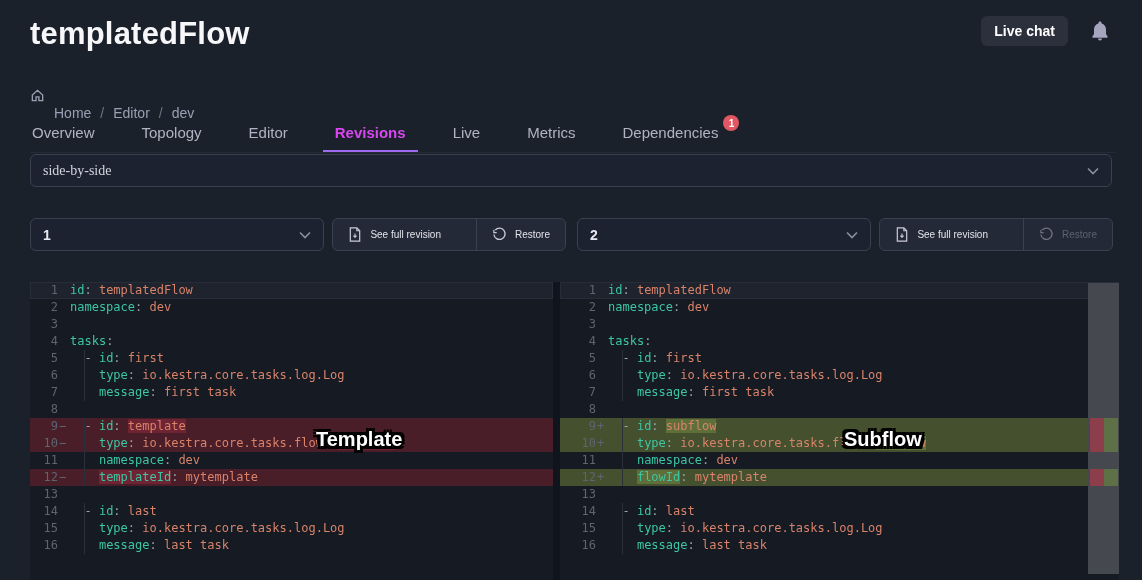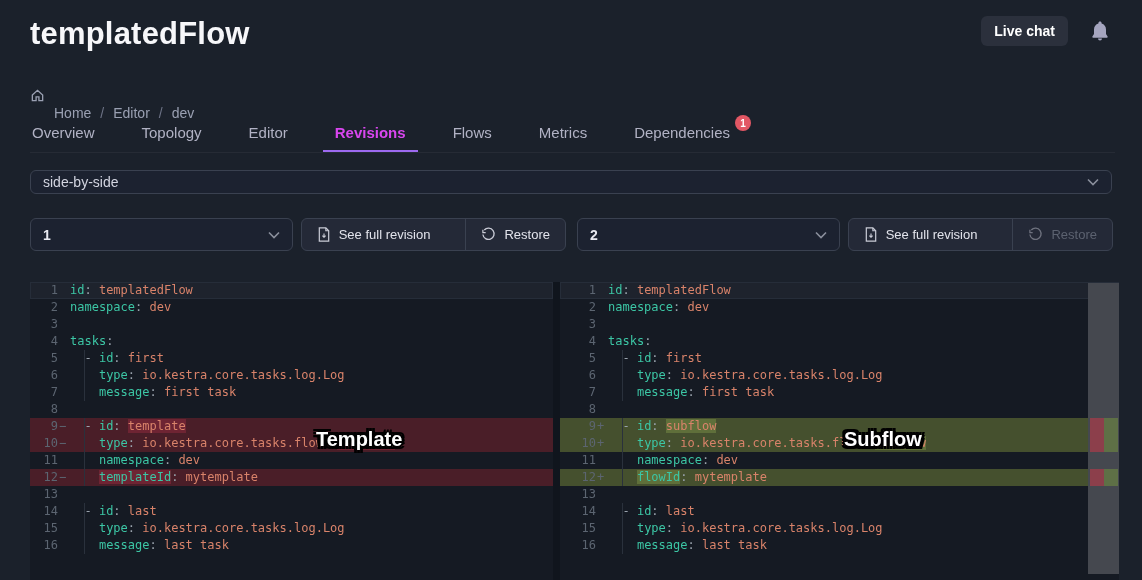--- a/index.html
+++ b/index.html
@@ -26,28 +26,28 @@
              cursor:pointer; white-space:nowrap; border-bottom:3px solid transparent; }
   .tabs li.active { color:#d946ef; font-weight:700; border-bottom-color:#9d6af0; }
   .tab-badge { position:absolute; top:-1px; right:-9px; min-width:16px; height:16px;
                background:#e25764; border-radius:50%; color:#fff; font-size:10px;
                font-weight:700; display:flex; align-items:center; justify-content:center; }
 
   
   .select { display:flex; align-items:center; justify-content:space-between;
             border:1px solid #3a4150; border-radius:6px; background:#1c2230;
             color:#d3d5e0; font-size:14px; padding:0 12px; cursor:pointer; }
-  .mode-select { position:absolute; left:30px; right:30px; top:170px; height:24px; }
+  .mode-select { position:absolute; left:30px; right:30px; top:154px; height:33px;font-family:Liberation Serif, serif; }
   .rev-row { position:absolute; left:30px; right:29px; top:218px; height:33px;
              display:flex; gap:11px; }
   .rev-half { flex:1; display:flex; gap:8px; }
   .rev-select { flex:1; font-weight:700; color:#e8e9f0; }
   .btn-group { display:flex; border:1px solid #3a4150; border-radius:6px;
                background:#242937; overflow:hidden; }
-  .btn { display:flex; align-items:center; gap:8px; padding:0 15px; font-size:13px;
+  .btn { display:flex; align-items:center; gap:8px; padding:0 15px; font-size:10px;
          color:#e2e3eb; cursor:pointer; white-space:nowrap; }
   .btn + .btn { border-left:1px solid #3a4150;margin-left:20px; }
   .btn.disabled { color:#5c6270; cursor:default; }
   .btn.disabled svg { opacity:.45; }
   .chev { width:12px; height:8px; flex:none; }
 
   
   .diff { position:absolute; left:30px; top:282px; width:1089px; height:298px;
           display:flex; background:#151a23; font-family:"DejaVu Sans Mono", monospace; }
   .pane { font-size:12px; line-height:17px; }
@@ -113,21 +113,21 @@
     <path d="M8 18.5h4a2 2 0 0 1-4 0z"></path>
   </svg>
 </span>
 
 <nav class="tabs">
   <ul id="tabs">
       <li>Overview</li>
       <li>Topology</li>
       <li>Editor</li>
       <li class="active">Revisions</li>
-      <li>Flows</li>
+      <li>Live</li>
       <li>Metrics</li>
       <li>Dependencies<span class="tab-badge">1</span></li>
     </ul>
   <div class="rule"></div>
 </nav>
 
 <div class="select mode-select">
   <span>side-by-side</span>
   <svg class="chev" viewBox="0 0 12 8" fill="none" stroke="#8a8f9c" stroke-width="1.6">
       <path d="M1 1.5 6 6.5 11 1.5"></path>

